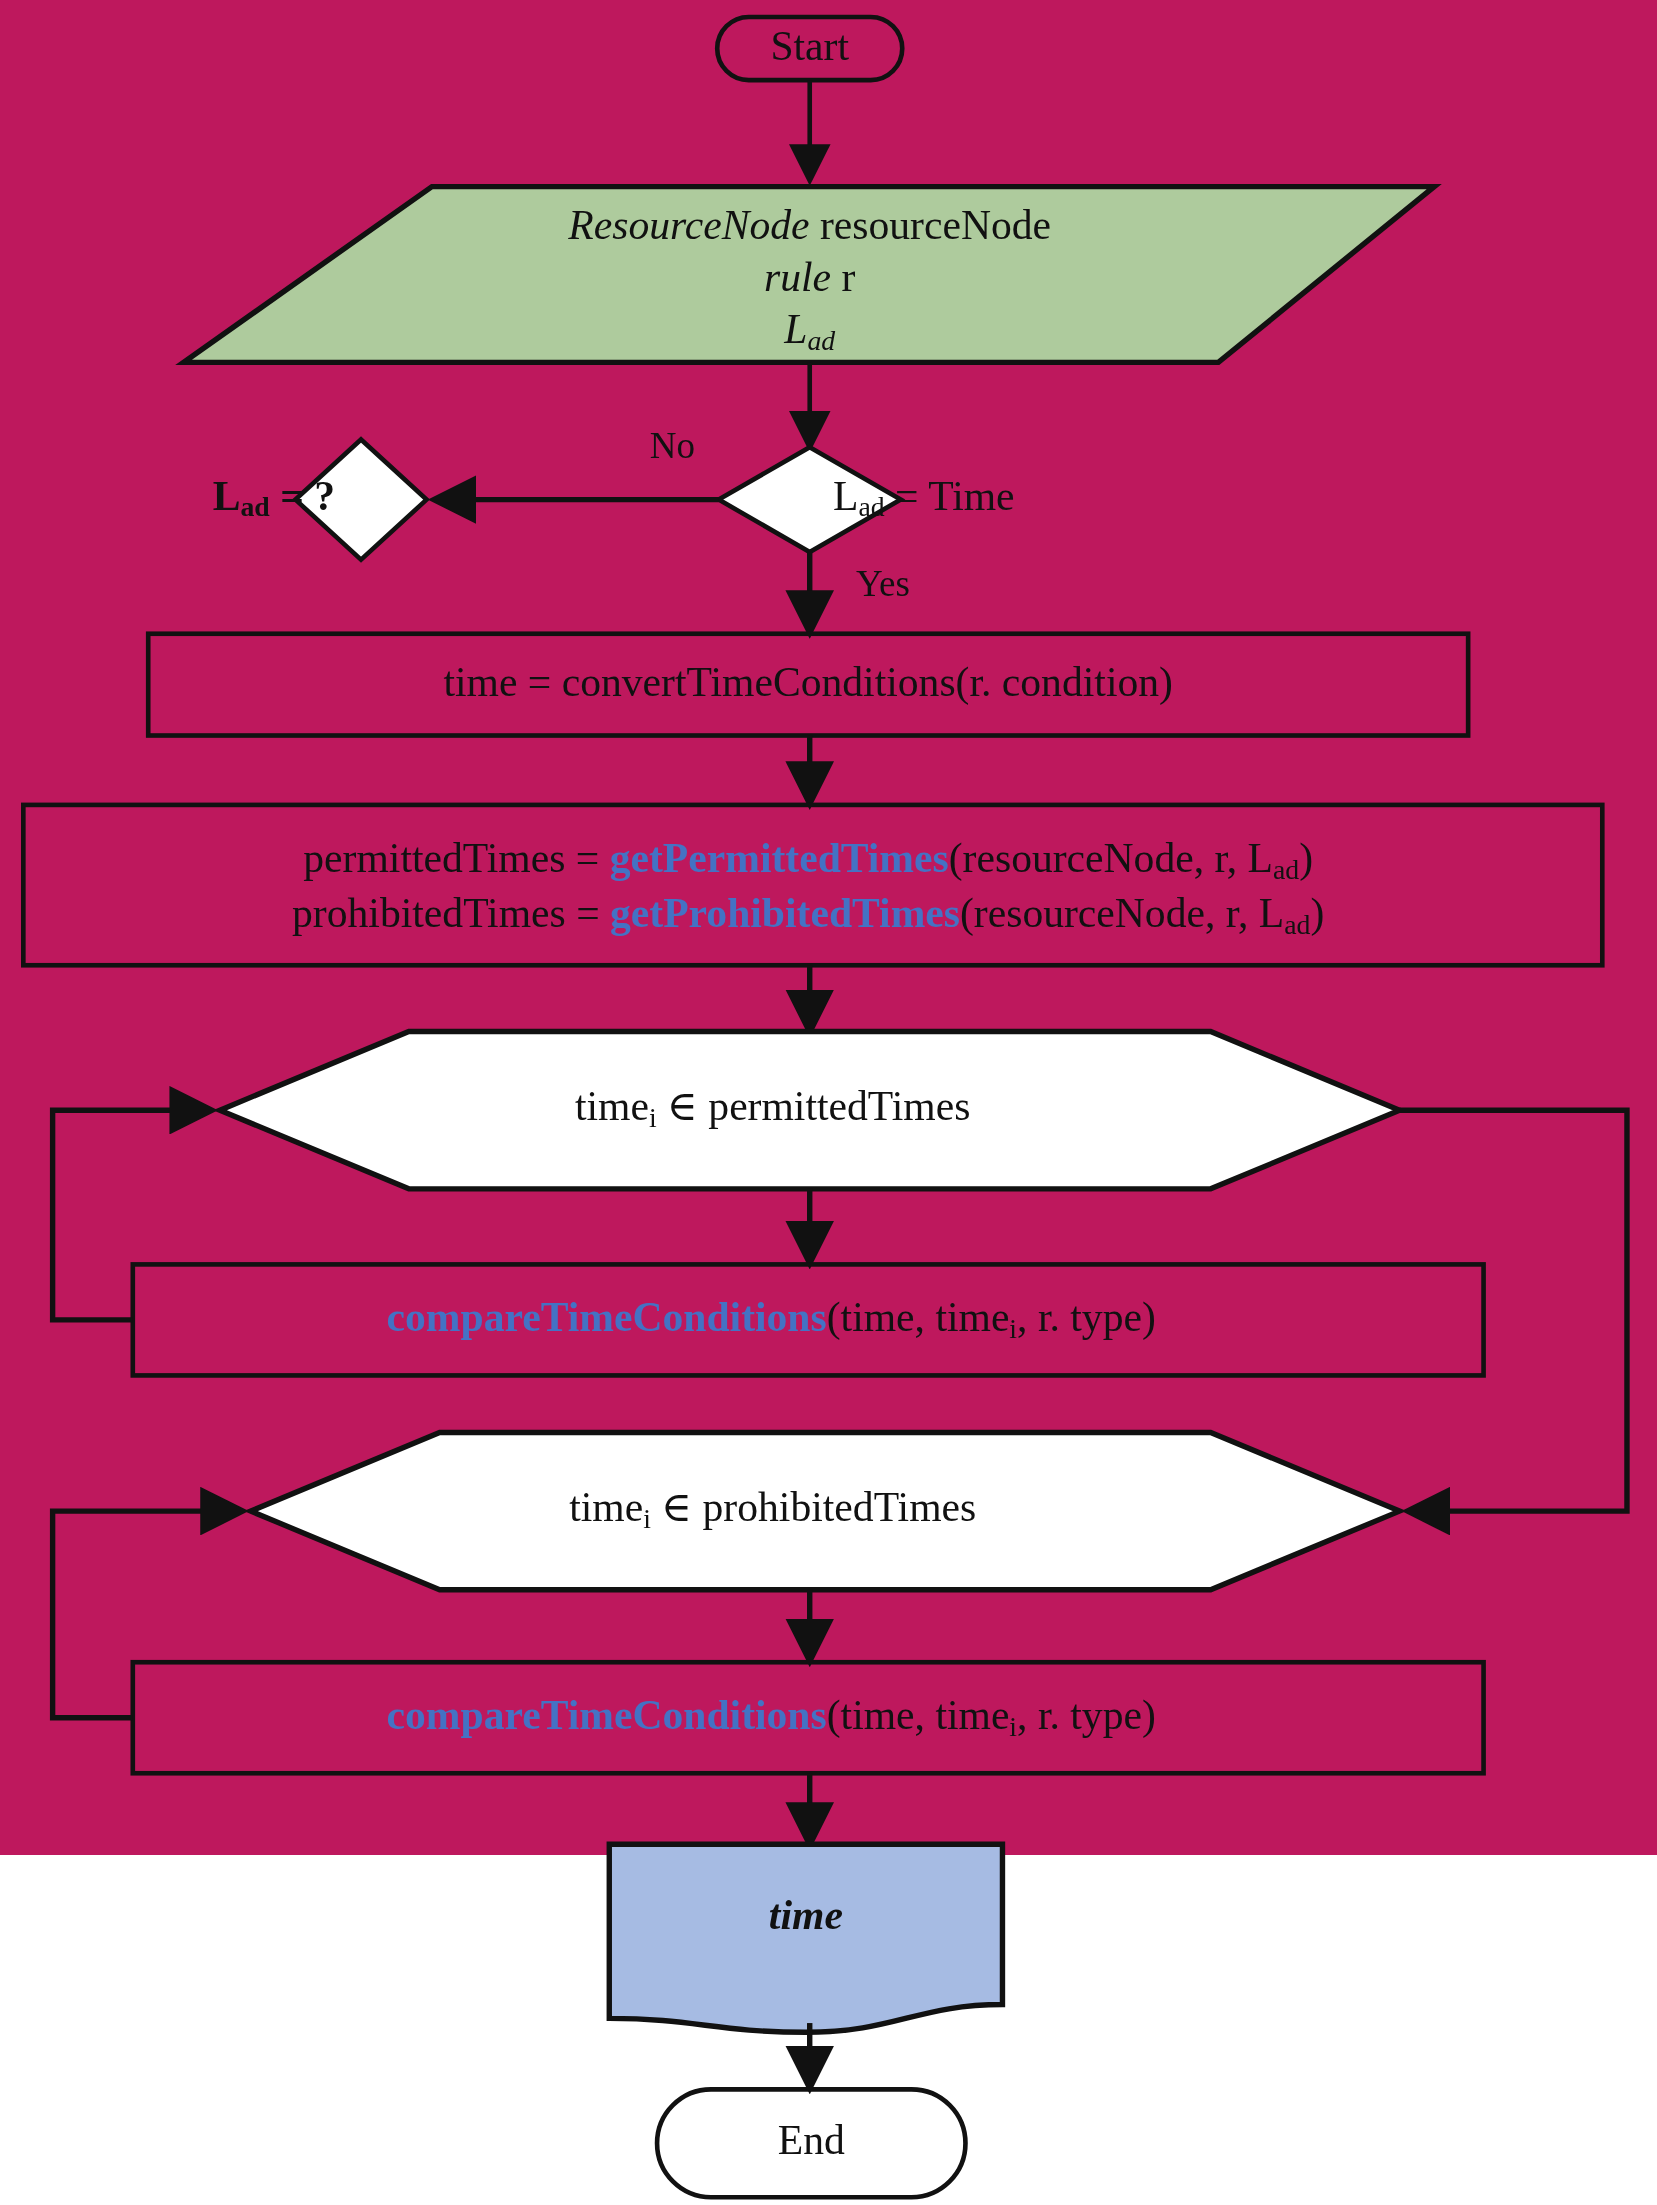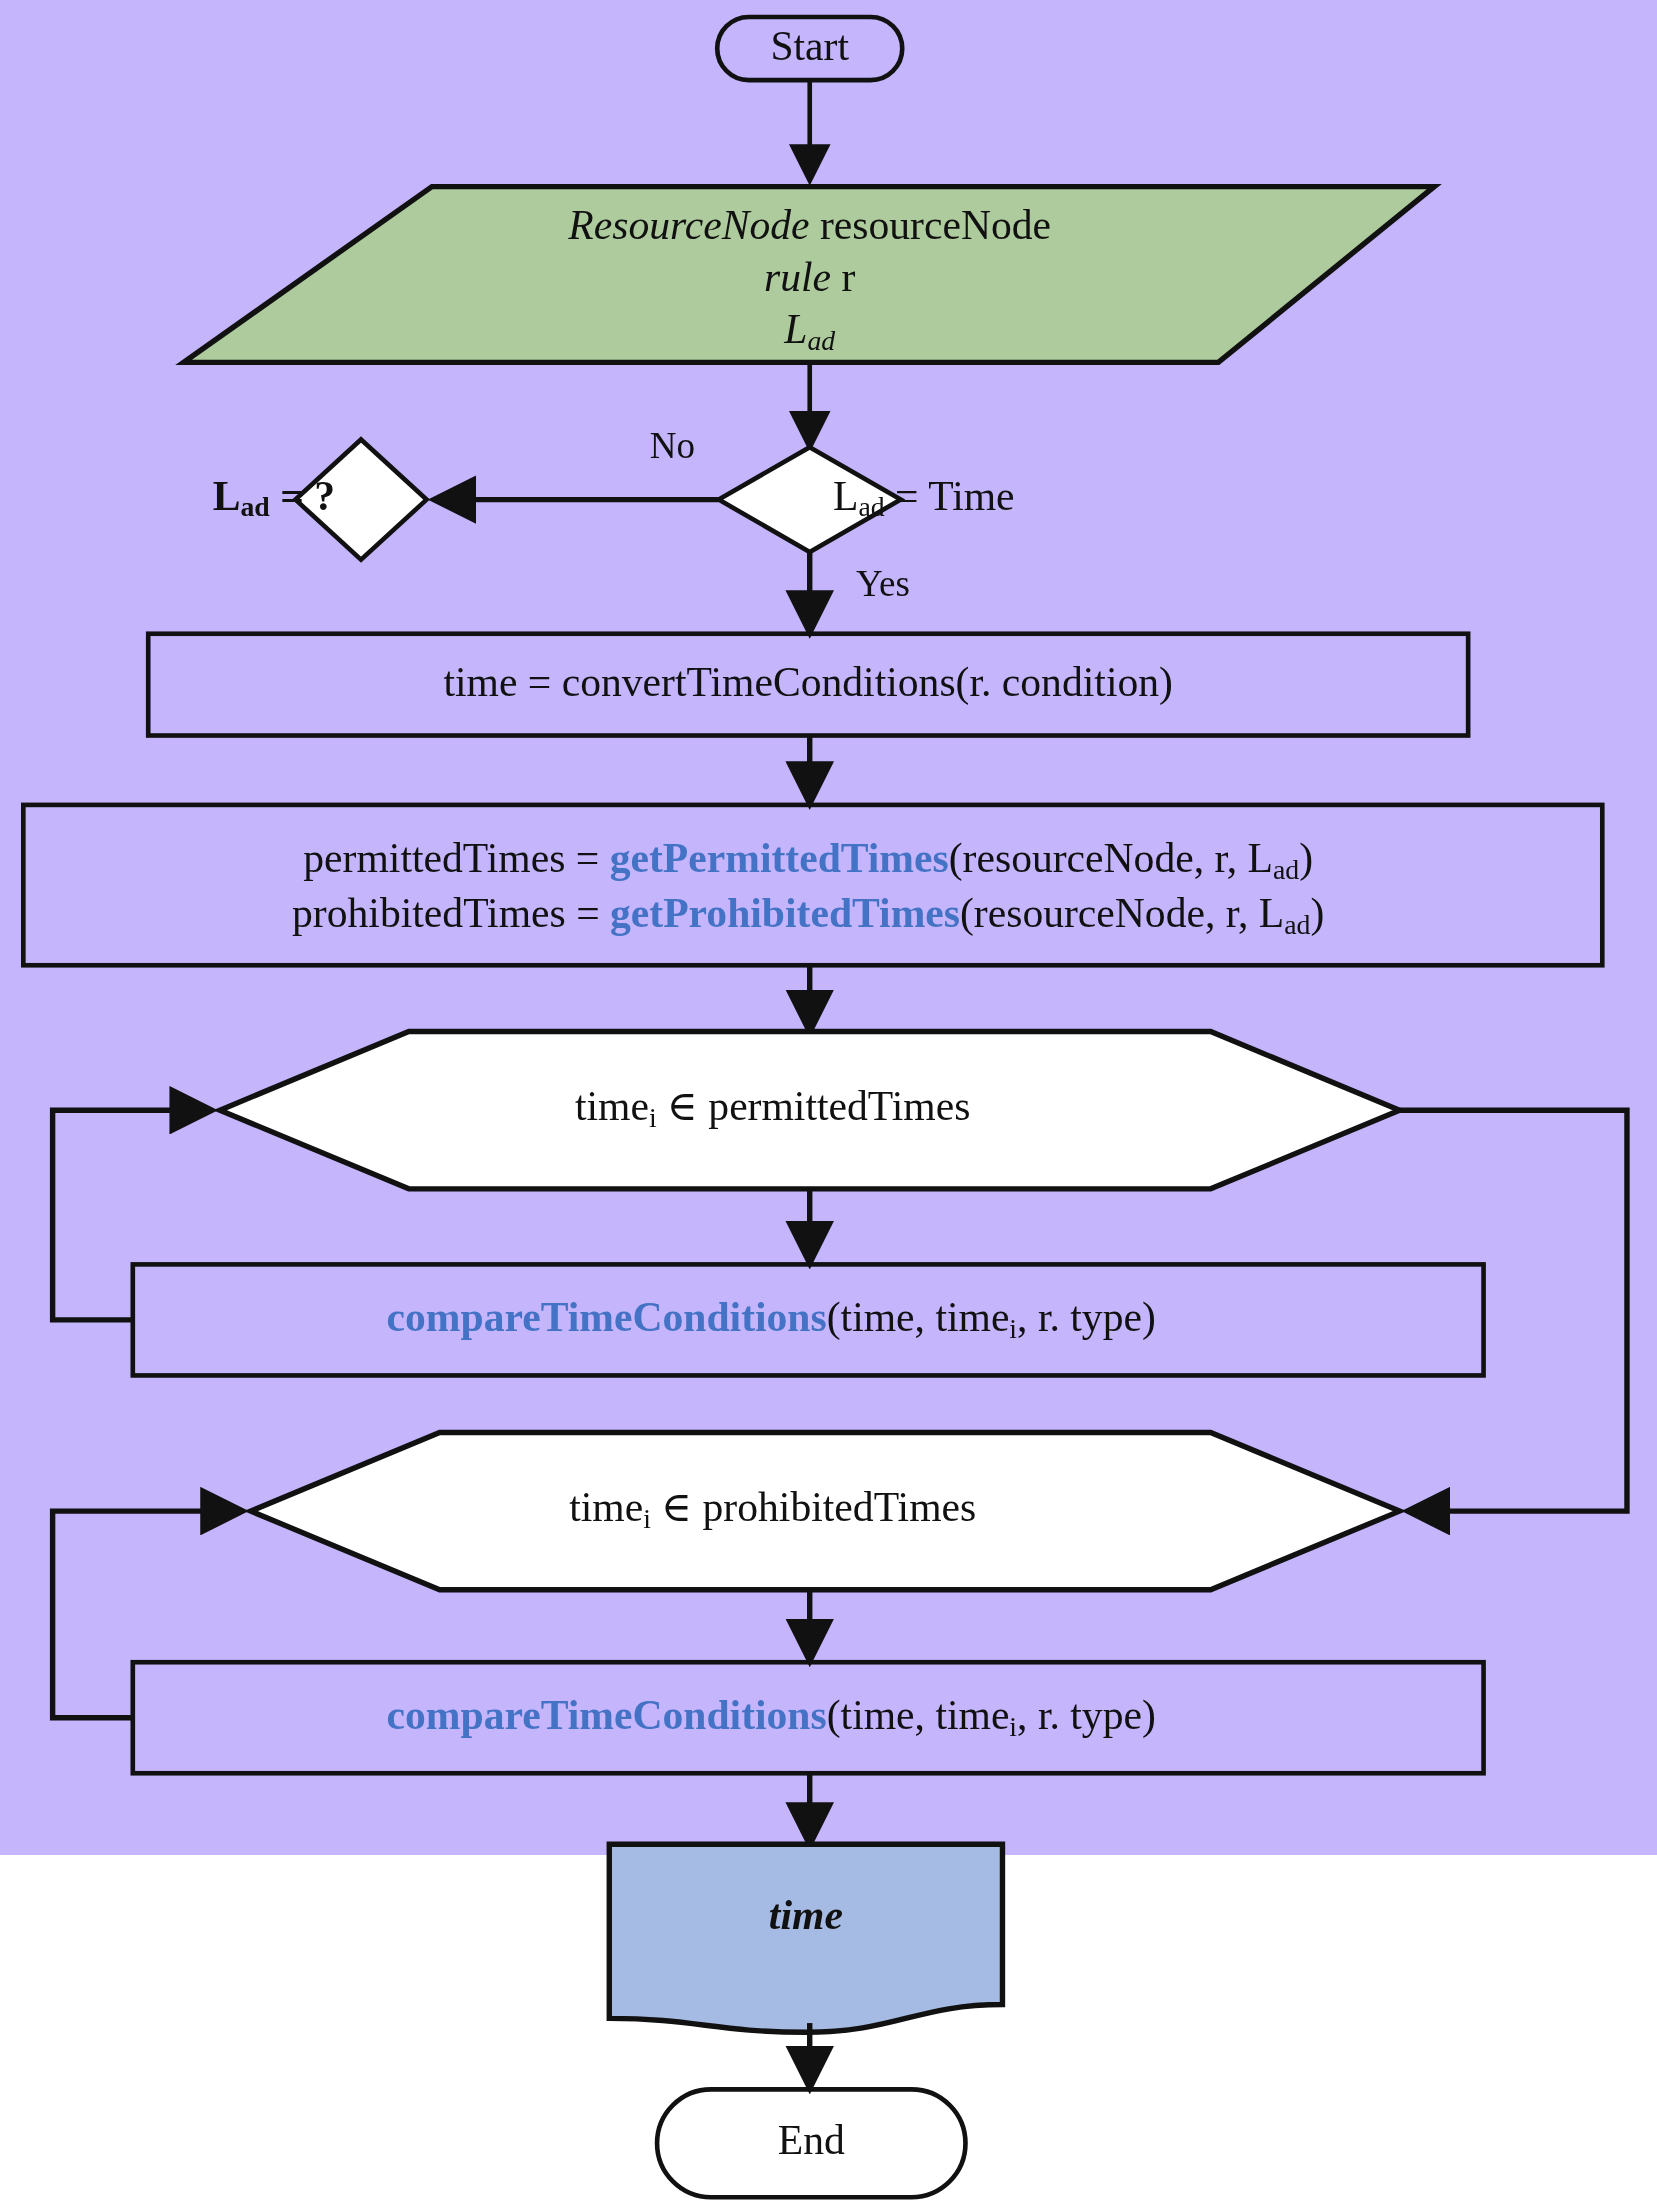--- a/index.html
+++ b/index.html
@@ -10,21 +10,21 @@
   body {
     width: 1658px;
     height: 2205px;
     font-family: "Liberation Serif", "DejaVu Serif", serif;
     overflow: hidden;
   }
   #flow-root {
     position: relative;
     width: 1658px;
     height: 1855px;
-    background: #c4b5fd;
+    background: #be185d;
   }
   svg#flow-svg {
     display: block;
     width: 1658px;
     height: 2205px;
   }
   .shape-stroke {
     stroke: #111111;
     fill: none;
   }

